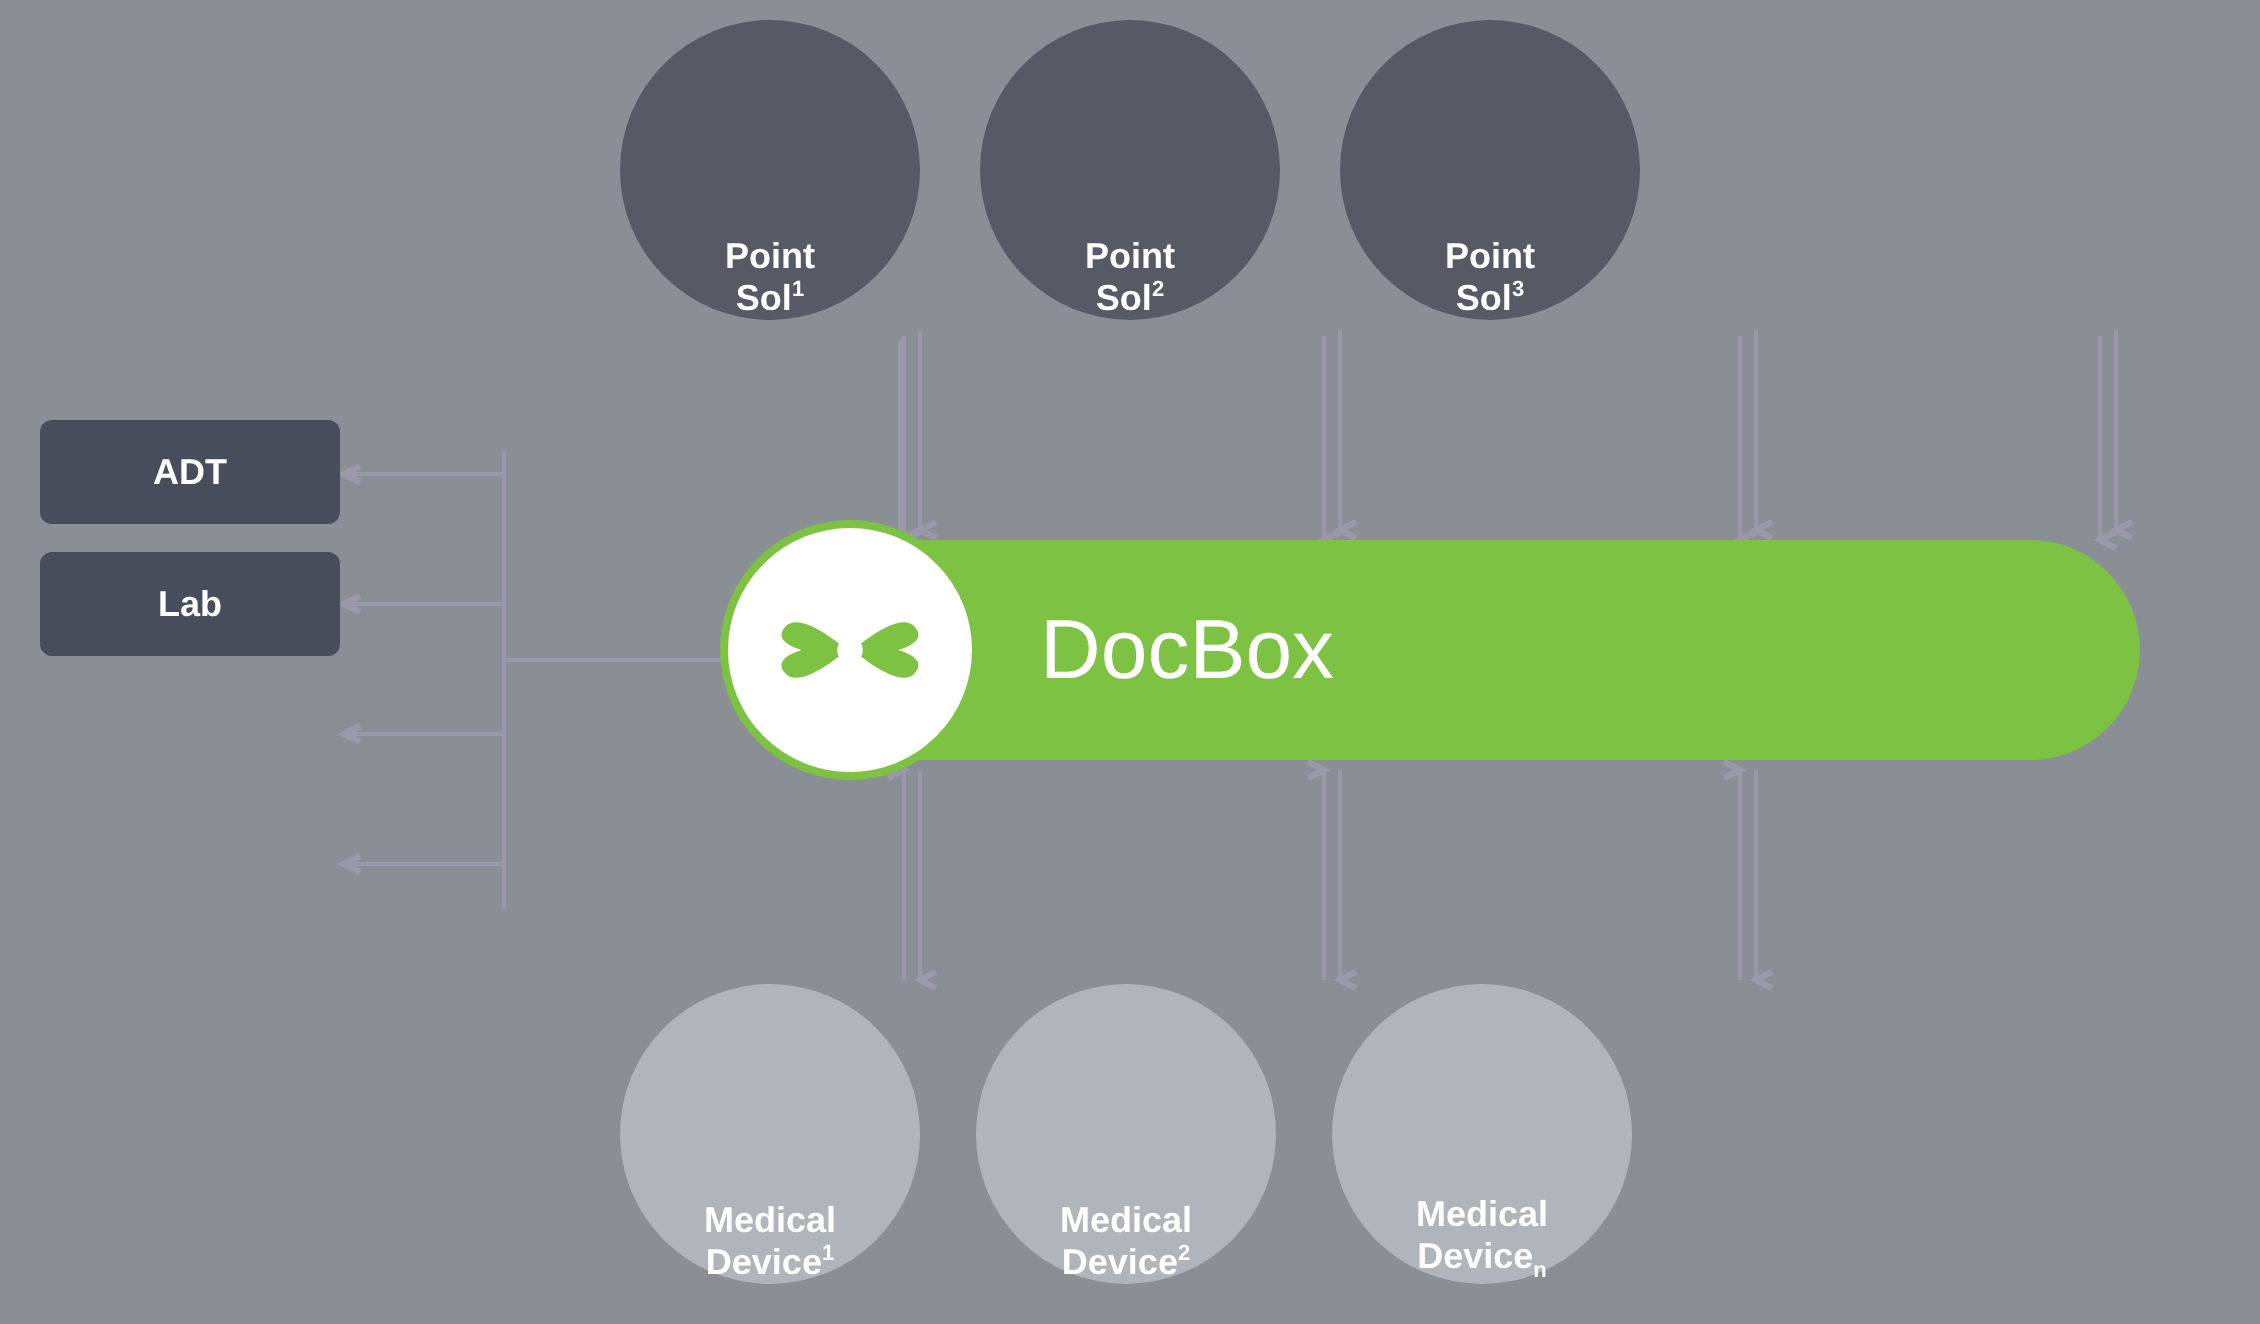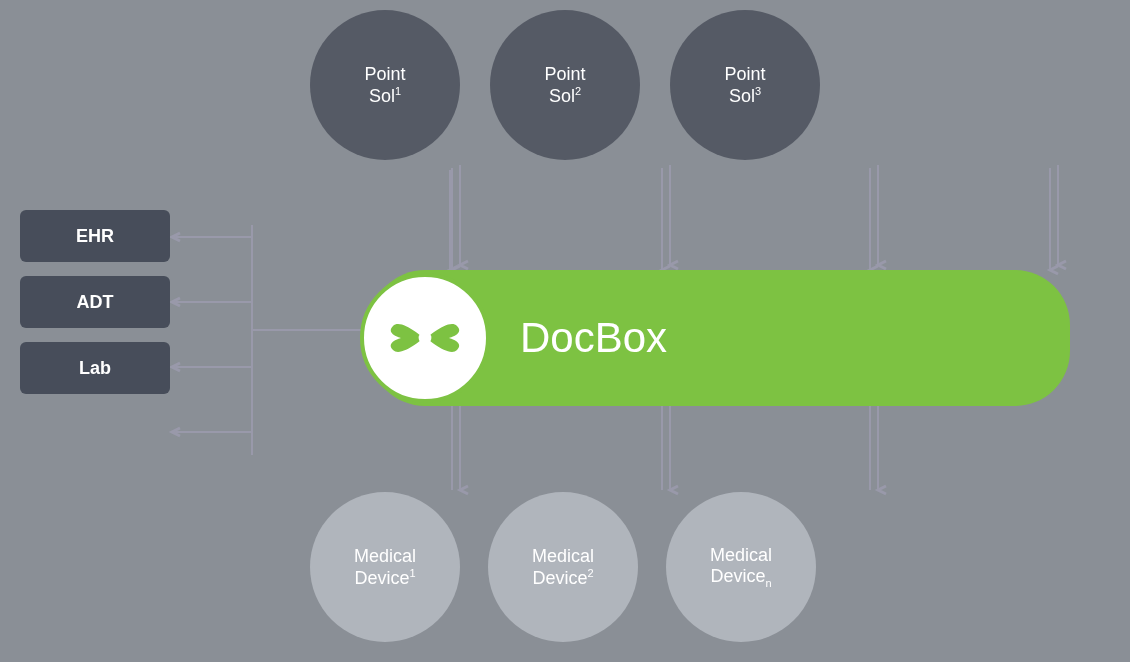--- a/index.html
+++ b/index.html
@@ -20,25 +20,25 @@
       display: flex;
       gap: 30px;
     }
 
     .circle {
       width: 150px;
       height: 150px;
       border-radius: 50%;
       display: flex;
       align-items: center;
-      justify-content: center;
+      justify-content: flex-end;
       flex-direction: column;
       color: white;
       font-size: 18px;
-      font-weight: normal;
+      font-weight: bold;
       text-align: center;
     }
 
     .circle-dark {
       background-color: #555a65;
     }
 
     .circle-purple {
       background-color: #9b6fd4;
     }
@@ -51,21 +51,21 @@
       font-size: 11px;
       vertical-align: super;
     }
 
     
     .docbox-bar {
       position: absolute;
       top: 270px;
       left: 370px;
       right: 60px;
-      height: 136px;
+      height: 110px;
       background-color: #7dc242;
       border-radius: 55px;
       display: flex;
       align-items: center;
       text-align: center;
     }
 
     .docbox-logo-circle {
       width: 130px;
       height: 130px;
@@ -216,23 +216,20 @@
       <path d="M52,35 C52,35 80,10 90,20 C100,30 80,35 80,35 C80,35 100,40 90,50 C80,60 52,35 52,35Z" fill="#7dc242"></path>
 
       <circle cx="50" cy="35" r="8" fill="white"></circle>
     </svg>
   </div>
   <span class="docbox-label">DocBox</span>
 </div>
 
 <div class="left-boxes">
   <div class="system-box">
-    <span>EHR</span>
-  </div>
-  <div class="system-box">
     <span>ADT</span>
   </div>
   <div class="system-box">
     <span>Lab</span>
   </div>
 </div>
 
 <div class="bottom-circles">
   <div class="circle circle-light">
     <span>Medical<br>Device<sup>1</sup></span>

